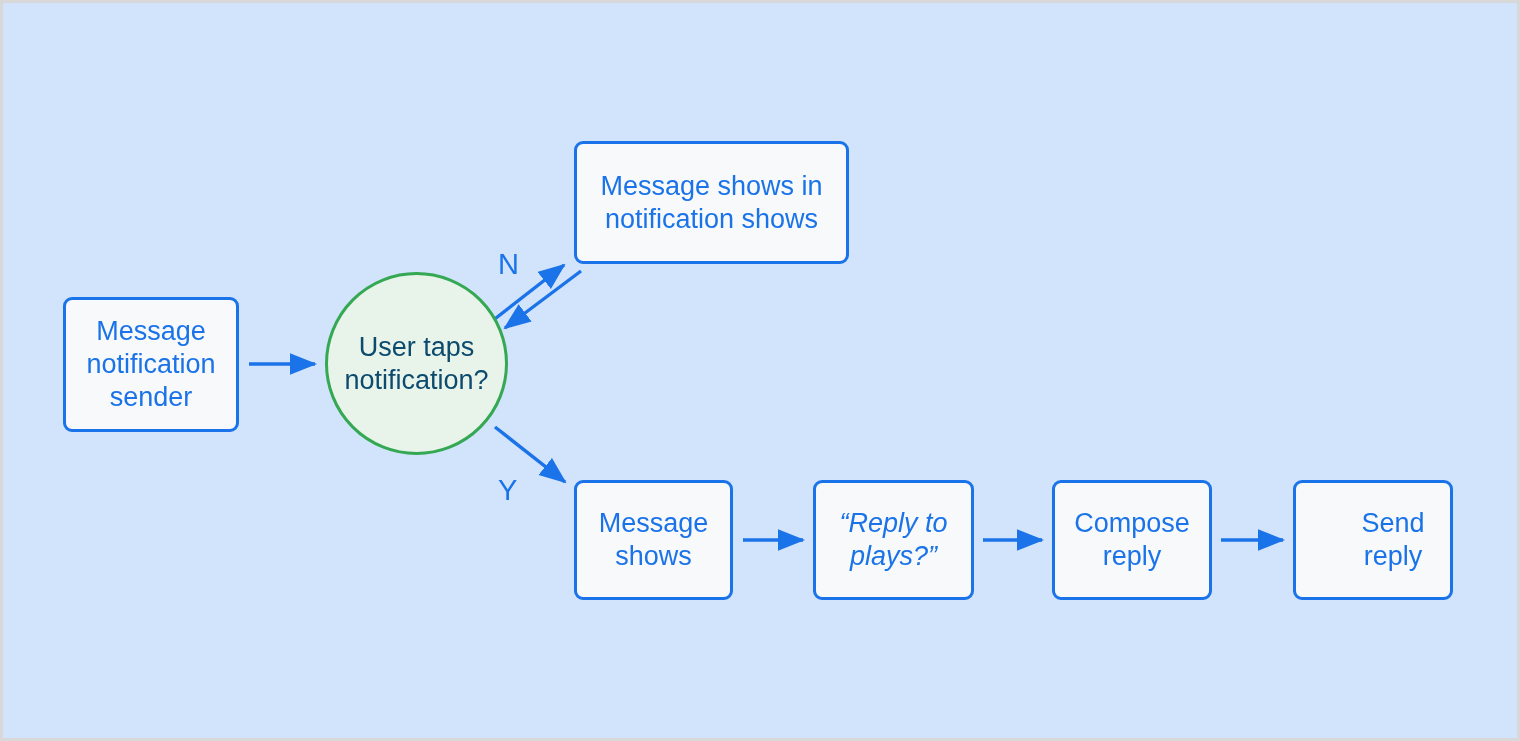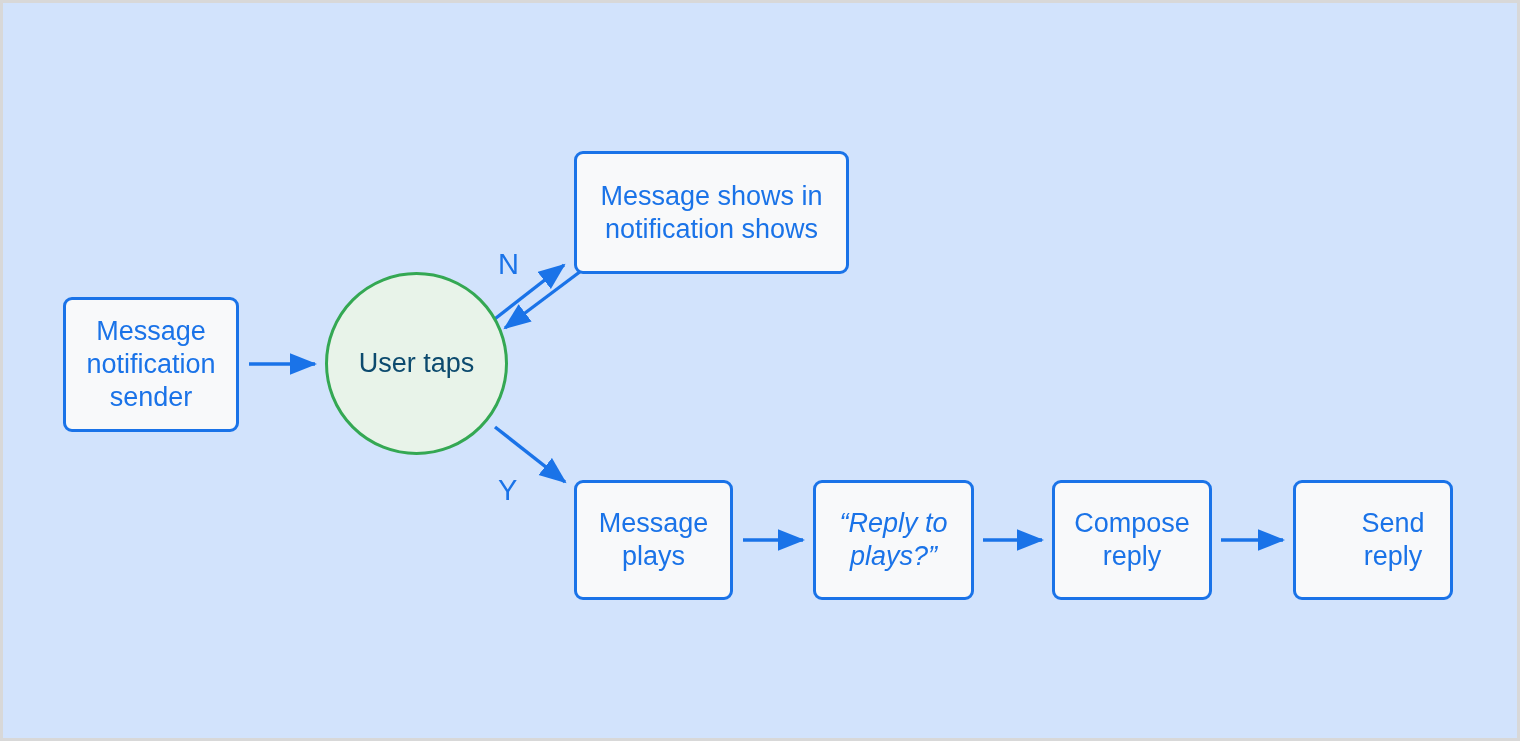--- a/index.html
+++ b/index.html
@@ -102,34 +102,35 @@
     <div>
       <span>Message</span>
       <span>notification</span>
       <span>sender</span>
     </div>
   </div>
 
   <div class="node circle" style="left:322px; top:269px; width:183px; height:183px;">
     <div>
       <span>User taps</span>
+      <span>notification?</span>
     </div>
   </div>
 
-  <div class="node box" style="left:571px; top:148px; width:275px; height:123px;">
+  <div class="node box" style="left:571px; top:138px; width:275px; height:123px;">
     <div>
       <span>Message shows in</span>
       <span>notification shows</span>
     </div>
   </div>
 
   <div class="node box" style="left:571px; top:477px; width:159px; height:120px;">
     <div>
       <span>Message</span>
-      <span>plays</span>
+      <span>shows</span>
     </div>
   </div>
 
   <div class="node box" style="left:810px; top:477px; width:161px; height:120px;font-style:italic;">
     <div>
       <span>“Reply to</span>
       <span>plays?”</span>
     </div>
   </div>
 

